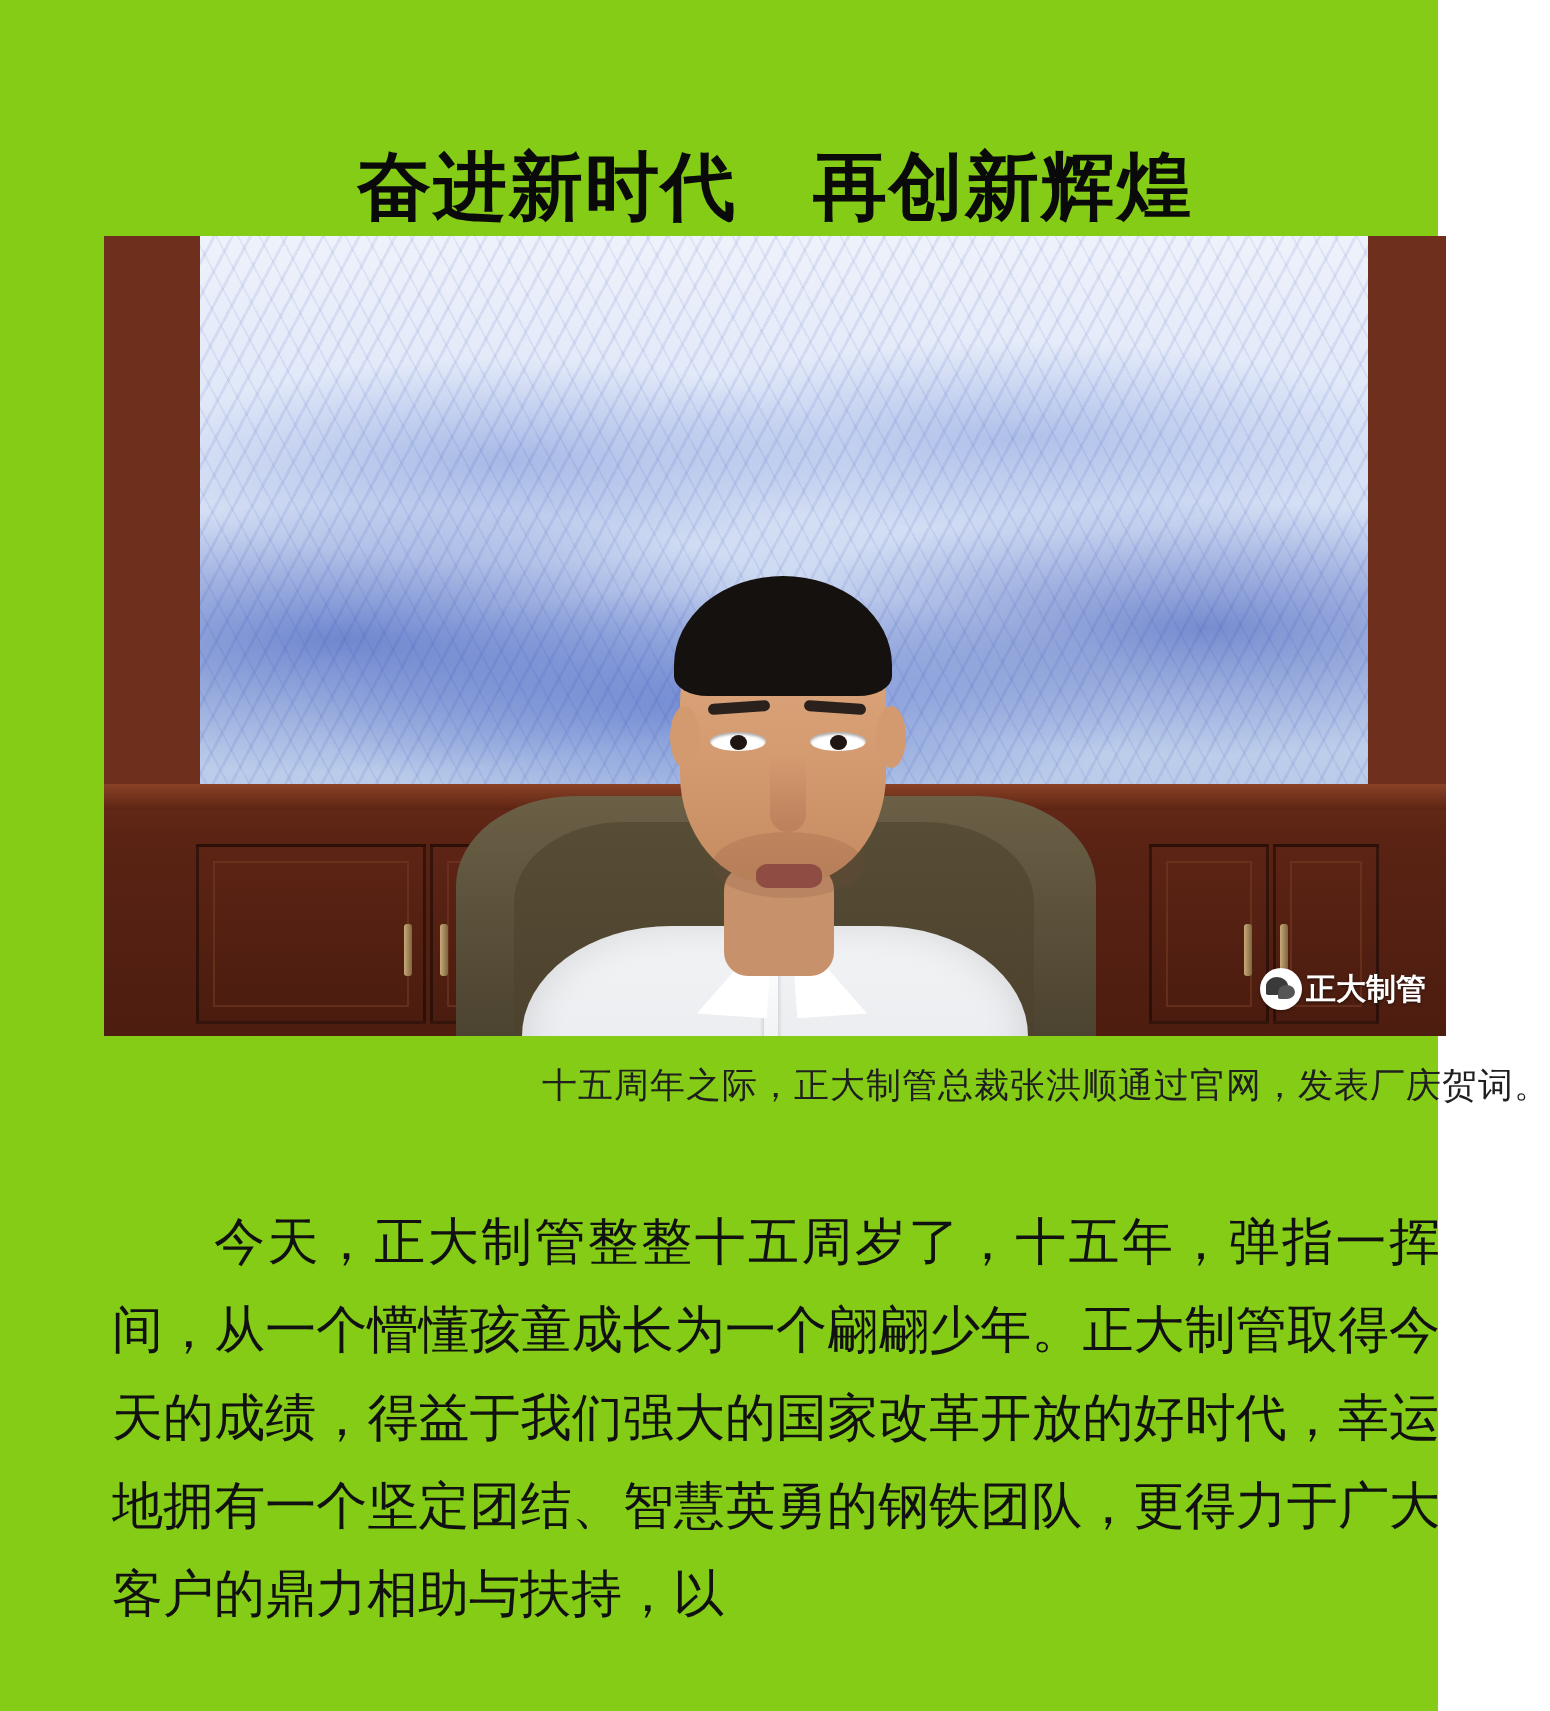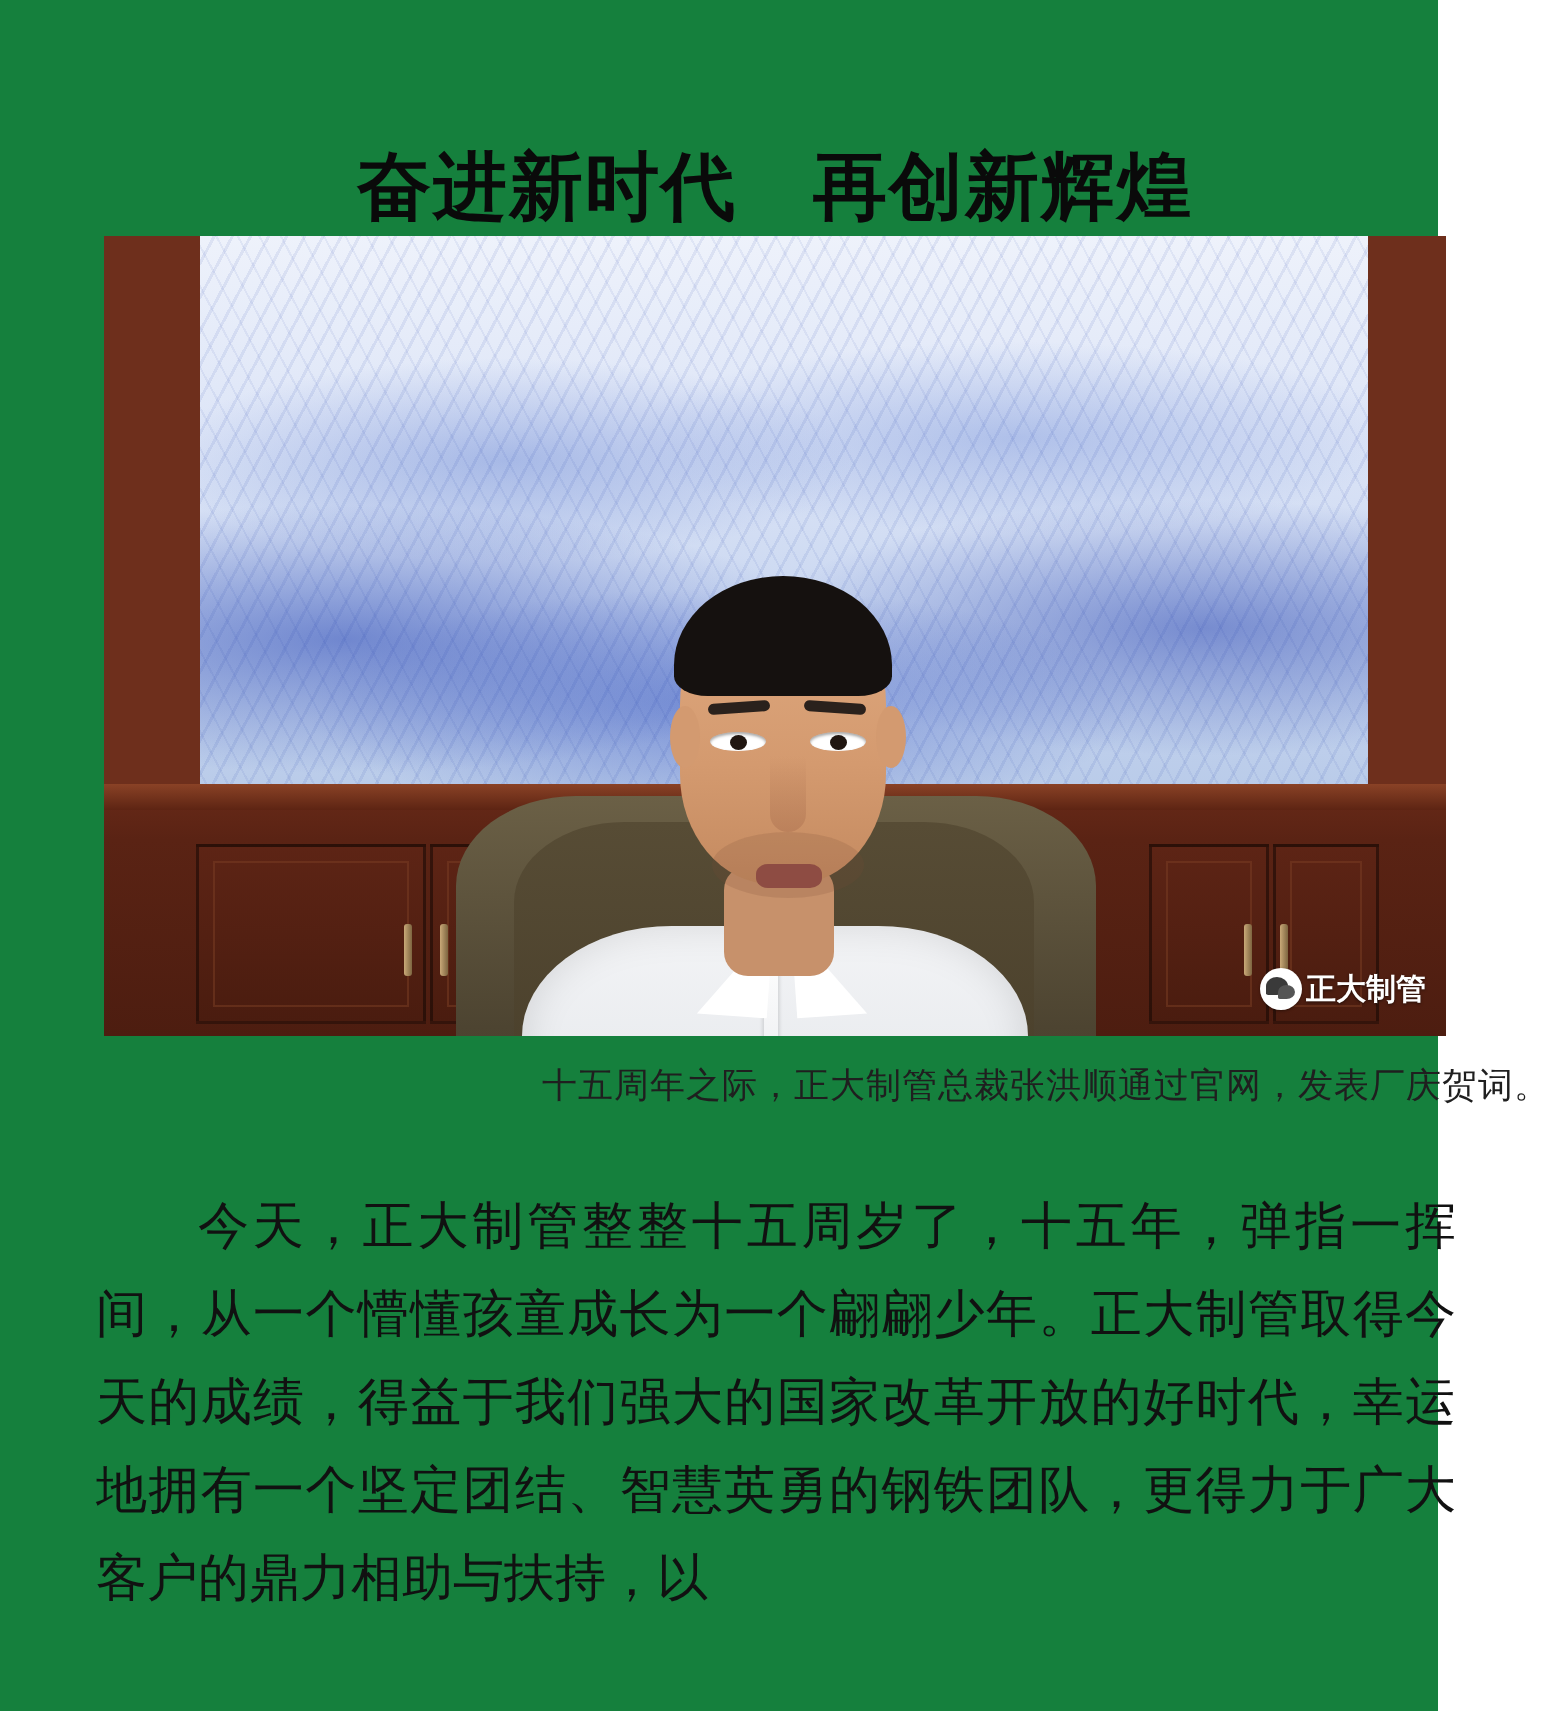--- a/index.html
+++ b/index.html
@@ -12,21 +12,21 @@
     width: 1550px;
     height: 1711px;
     overflow: hidden;
     font-family: "Liberation Serif", "DejaVu Serif", serif;
     color: #1a1a1a;
   }
   .page {
     position: relative;
     width: 1438px;
     height: 1711px;
-    background: #15803d;
+    background: #84cc16;
   }
 
   
   .article-title {
     position: absolute;
     top: 96px;
     left: 0;
     width: 1550px;
     text-align: center;
     font-family: "DejaVu Serif", "Liberation Serif", serif;
@@ -335,21 +335,21 @@
     width: 1360px;
     font-family: "DejaVu Sans", "Liberation Sans", sans-serif;
     font-size: 51px;
     line-height: 88px;
     color: #111111;
     text-align: justify;
     text-justify: inter-character;
     letter-spacing: 0px;
   }
   .body-text p {
-    margin: 0;
+    margin: 16px;
     text-indent: 2em;
   }
 </style>
 </head>
 <body>
 
 <div class="page">
 
   <h1 class="article-title">奋进新时代　再创新辉煌</h1>
 

